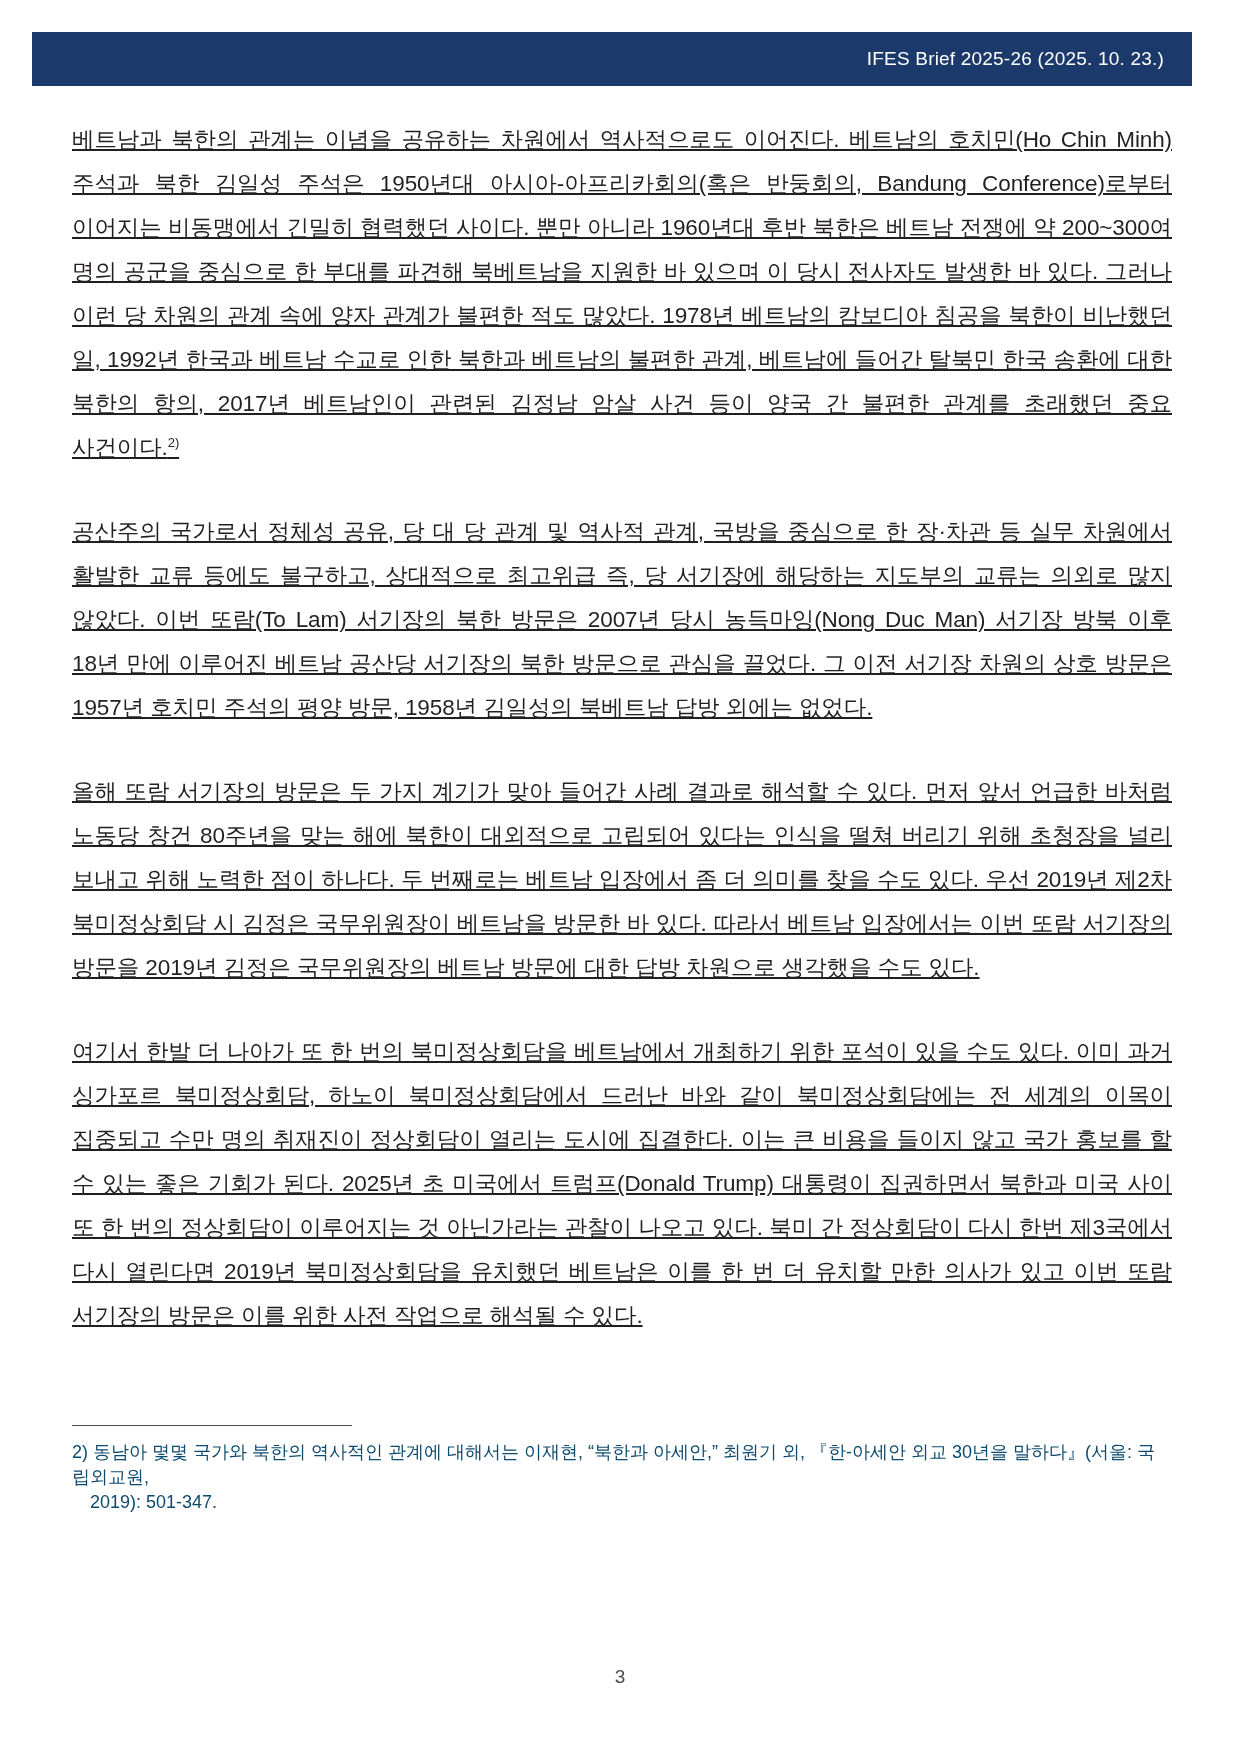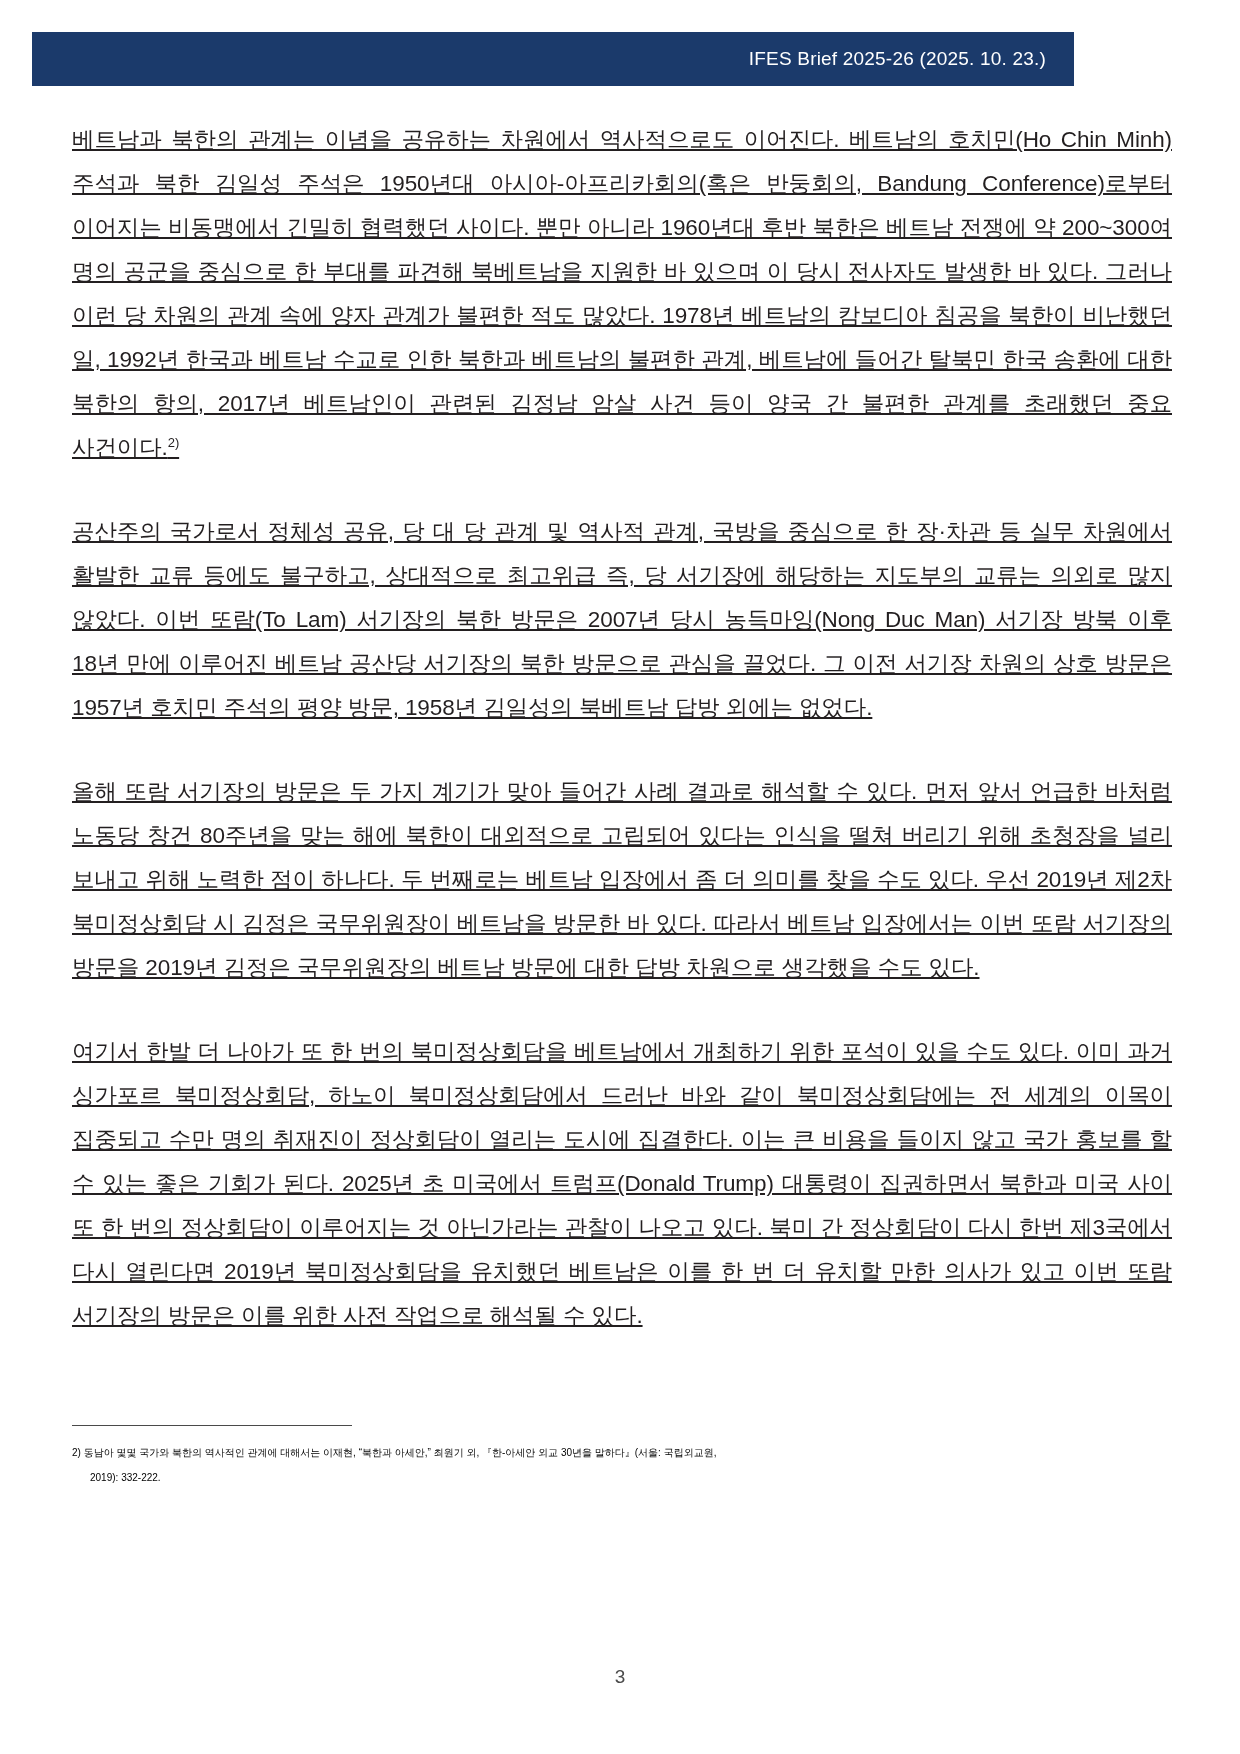--- a/index.html
+++ b/index.html
@@ -14,21 +14,21 @@
     font-family: "Liberation Sans", sans-serif;
     color: #231f20;
     -webkit-font-smoothing: antialiased;
   }
 
   
   .header-bar {
     position: absolute;
     top: 32px;
     left: 32px;
-    width: 1042px;
+    width: 1160px;
     height: 54px;
     background: #1b3a6b;
     display: flex;
     align-items: center;
     justify-content: flex-end;
     box-sizing: border-box;
     padding-right: 28px;
   }
   .header-bar .header-label {
     color: #ffffff;
@@ -68,23 +68,23 @@
     top: 1425px;
     width: 1100px;
   }
   .footnote-rule {
     width: 280px;
     height: 1px;
     background: #4a4a4a;
     margin-bottom: 14px;
   }
   .footnote-text {
-    font-size: 10px;
+    font-size: 18px;
     line-height: 25px;
-    color: #000000;
+    color: #0c4a6e;
     text-indent: 0;
     padding-left: 0;
   }
   .footnote-text .fn-cont {
     display: block;
     padding-left: 18px;
   }
 
   
   .page-number {
@@ -108,17 +108,17 @@
   <p class="para"><span>베트남과 북한의 관계는 이념을 공유하는 차원에서 역사적으로도 이어진다. 베트남의 호치민(Ho Chin Minh) 주석과 북한 김일성 주석은 1950년대 아시아-아프리카회의(혹은 반둥회의, Bandung Conference)로부터 이어지는 비동맹에서 긴밀히 협력했던 사이다. 뿐만 아니라 1960년대 후반 북한은 베트남 전쟁에 약 200~300여 명의 공군을 중심으로 한 부대를 파견해 북베트남을 지원한 바 있으며 이 당시 전사자도 발생한 바 있다. 그러나 이런 당 차원의 관계 속에 양자 관계가 불편한 적도 많았다. 1978년 베트남의 캄보디아 침공을 북한이 비난했던 일, 1992년 한국과 베트남 수교로 인한 북한과 베트남의 불편한 관계, 베트남에 들어간 탈북민 한국 송환에 대한 북한의 항의, 2017년 베트남인이 관련된 김정남 암살 사건 등이 양국 간 불편한 관계를 초래했던 중요 사건이다.</span><sup>2)</sup></p>
   <p class="para">공산주의 국가로서 정체성 공유, 당 대 당 관계 및 역사적 관계, 국방을 중심으로 한 장·차관 등 실무 차원에서 활발한 교류 등에도 불구하고, 상대적으로 최고위급 즉, 당 서기장에 해당하는 지도부의 교류는 의외로 많지 않았다. 이번 또람(To Lam) 서기장의 북한 방문은 2007년 당시 농득마잉(Nong Duc Man) 서기장 방북 이후 18년 만에 이루어진 베트남 공산당 서기장의 북한 방문으로 관심을 끌었다. 그 이전 서기장 차원의 상호 방문은 1957년 호치민 주석의 평양 방문, 1958년 김일성의 북베트남 답방 외에는 없었다.</p>
   <p class="para">올해 또람 서기장의 방문은 두 가지 계기가 맞아 들어간 사례 결과로 해석할 수 있다. 먼저 앞서 언급한 바처럼 노동당 창건 80주년을 맞는 해에 북한이 대외적으로 고립되어 있다는 인식을 떨쳐 버리기 위해 초청장을 널리 보내고 위해 노력한 점이 하나다. 두 번째로는 베트남 입장에서 좀 더 의미를 찾을 수도 있다. 우선 2019년 제2차 북미정상회담 시 김정은 국무위원장이 베트남을 방문한 바 있다. 따라서 베트남 입장에서는 이번 또람 서기장의 방문을 2019년 김정은 국무위원장의 베트남 방문에 대한 답방 차원으로 생각했을 수도 있다.</p>
   <p class="para">여기서 한발 더 나아가 또 한 번의 북미정상회담을 베트남에서 개최하기 위한 포석이 있을 수도 있다. 이미 과거 싱가포르 북미정상회담, 하노이 북미정상회담에서 드러난 바와 같이 북미정상회담에는 전 세계의 이목이 집중되고 수만 명의 취재진이 정상회담이 열리는 도시에 집결한다. 이는 큰 비용을 들이지 않고 국가 홍보를 할 수 있는 좋은 기회가 된다. 2025년 초 미국에서 트럼프(Donald Trump) 대통령이 집권하면서 북한과 미국 사이 또 한 번의 정상회담이 이루어지는 것 아닌가라는 관찰이 나오고 있다. 북미 간 정상회담이 다시 한번 제3국에서 다시 열린다면 2019년 북미정상회담을 유치했던 베트남은 이를 한 번 더 유치할 만한 의사가 있고 이번 또람 서기장의 방문은 이를 위한 사전 작업으로 해석될 수 있다.</p>
 </div>
 
 <div class="footnote-area">
   <div class="footnote-rule"></div>
   <div class="footnote-text">
     <span>2) 동남아 몇몇 국가와 북한의 역사적인 관계에 대해서는 이재현, “북한과 아세안,” 최원기 외, 『한-아세안 외교 30년을 말하다』(서울: 국립외교원,</span>
-    <span class="fn-cont">2019): 332-222.</span>
+    <span class="fn-cont">2019): 501-347.</span>
   </div>
 </div>
 
 <div class="page-number">3</div>
 
 </body></html>

